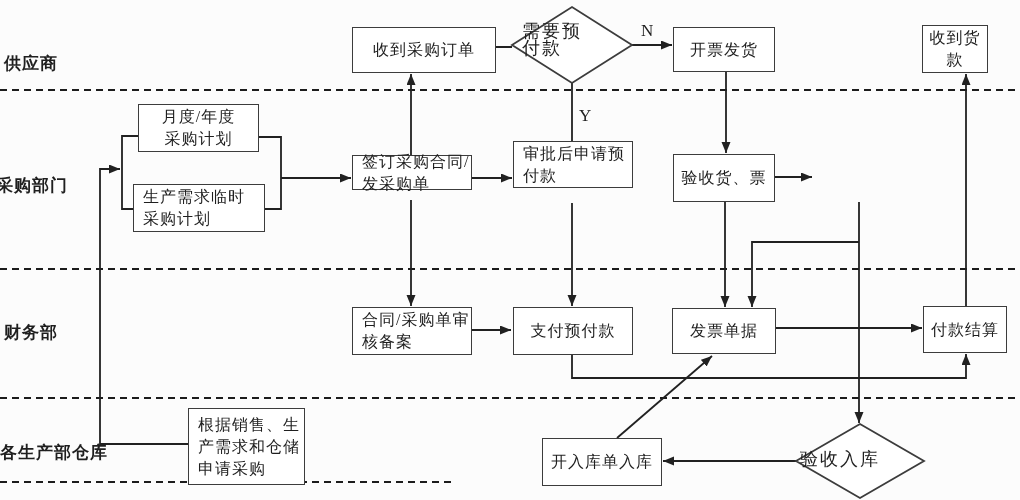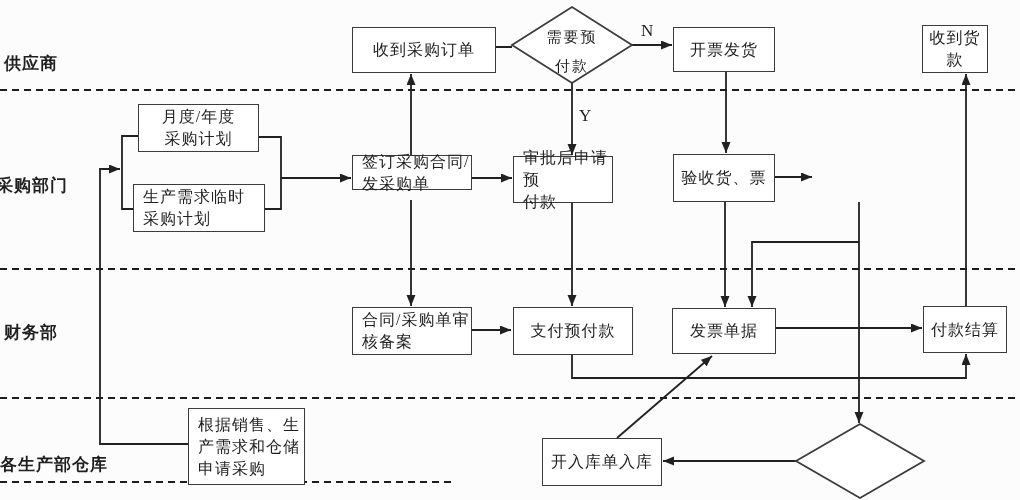--- a/index.html
+++ b/index.html
@@ -34,23 +34,23 @@
     letter-spacing:1px;
     white-space:pre-line;
   }
   .node.left{
     justify-content:flex-start;
     text-align:left;
     padding-left:9px;
   }
   .diamond-label{
     position:absolute;
-    text-align:center;
-    font-size:15px;
-    line-height:29px;
+    text-align:left;
+    font-size:18px;
+    line-height:17px;
     letter-spacing:2px;
     white-space:pre-line;
   }
   .edge-label{
     position:absolute;
     font-size:17px;
     letter-spacing:1px;
   }
 </style>
 </head>
@@ -93,43 +93,44 @@
     <path d="M796,461 H663" stroke="#212121" stroke-width="1.8" fill="none" marker-end="url(#arr)"></path>
     <path d="M617,438 L712,356" stroke="#212121" stroke-width="1.8" fill="none" marker-end="url(#arr)"></path>
 
     <polygon points="512,45 572,7 632,45 572,83" fill="#ffffff" stroke="#3c3c3c" stroke-width="1.8"></polygon>
     <polygon points="796,461 860,424 924,461 860,498" fill="#ffffff" stroke="#3c3c3c" stroke-width="1.8"></polygon>
   </svg>
 
   <div class="lane-label" style="left:4px;top:52px">供应商</div>
   <div class="lane-label" style="left:-4px;top:174px">采购部门</div>
   <div class="lane-label" style="left:4px;top:321px">财务部</div>
-  <div class="lane-label" style="left:0px;top:453px">各生产部仓库</div>
+  <div class="lane-label" style="left:0px;top:441px">各生产部仓库</div>
 
   <div class="node" style="left:352px;top:27px;width:144px;height:46px">收到采购订单</div>
   <div class="node" style="left:673px;top:27px;width:102px;height:45px">开票发货</div>
   <div class="node" style="left:922px;top:25px;width:66px;height:48px">收到货款</div>
   <div class="node" style="left:138px;top:104px;width:121px;height:48px">月度/年度
 采购计划</div>
   <div class="node left" style="left:133px;top:184px;width:132px;height:48px">生产需求临时
 采购计划</div>
   <div class="node left" style="left:352px;top:155px;width:120px;height:35px">签订采购合同/
 发采购单</div>
-  <div class="node left" style="left:513px;top:156px;width:100px;height:47px">审批后申请预
+  <div class="node left" style="left:513px;top:141px;width:120px;height:47px">审批后申请预
 付款</div>
   <div class="node" style="left:673px;top:154px;width:102px;height:48px">验收货、票</div>
   <div class="node left" style="left:352px;top:307px;width:120px;height:48px">合同/采购单审
 核备案</div>
   <div class="node" style="left:513px;top:307px;width:120px;height:48px">支付预付款</div>
   <div class="node" style="left:672px;top:308px;width:104px;height:46px">发票单据</div>
   <div class="node" style="left:923px;top:306px;width:84px;height:47px">付款结算</div>
   <div class="node" style="left:542px;top:438px;width:120px;height:48px">开入库单入库</div>
   <div class="node left" style="left:188px;top:408px;width:117px;height:77px">根据销售、生
 产需求和仓储
 申请采购</div>
 
   <div class="diamond-label" style="left:522px;top:23px;width:100px">需要预
 付款</div>
+  <div class="diamond-label" style="left:800px;top:451px;width:120px">验收入库</div>
 
   <div class="edge-label" style="left:641px;top:21px">N</div>
   <div class="edge-label" style="left:579px;top:106px">Y</div>
 
 </div>
 
 </body></html>

